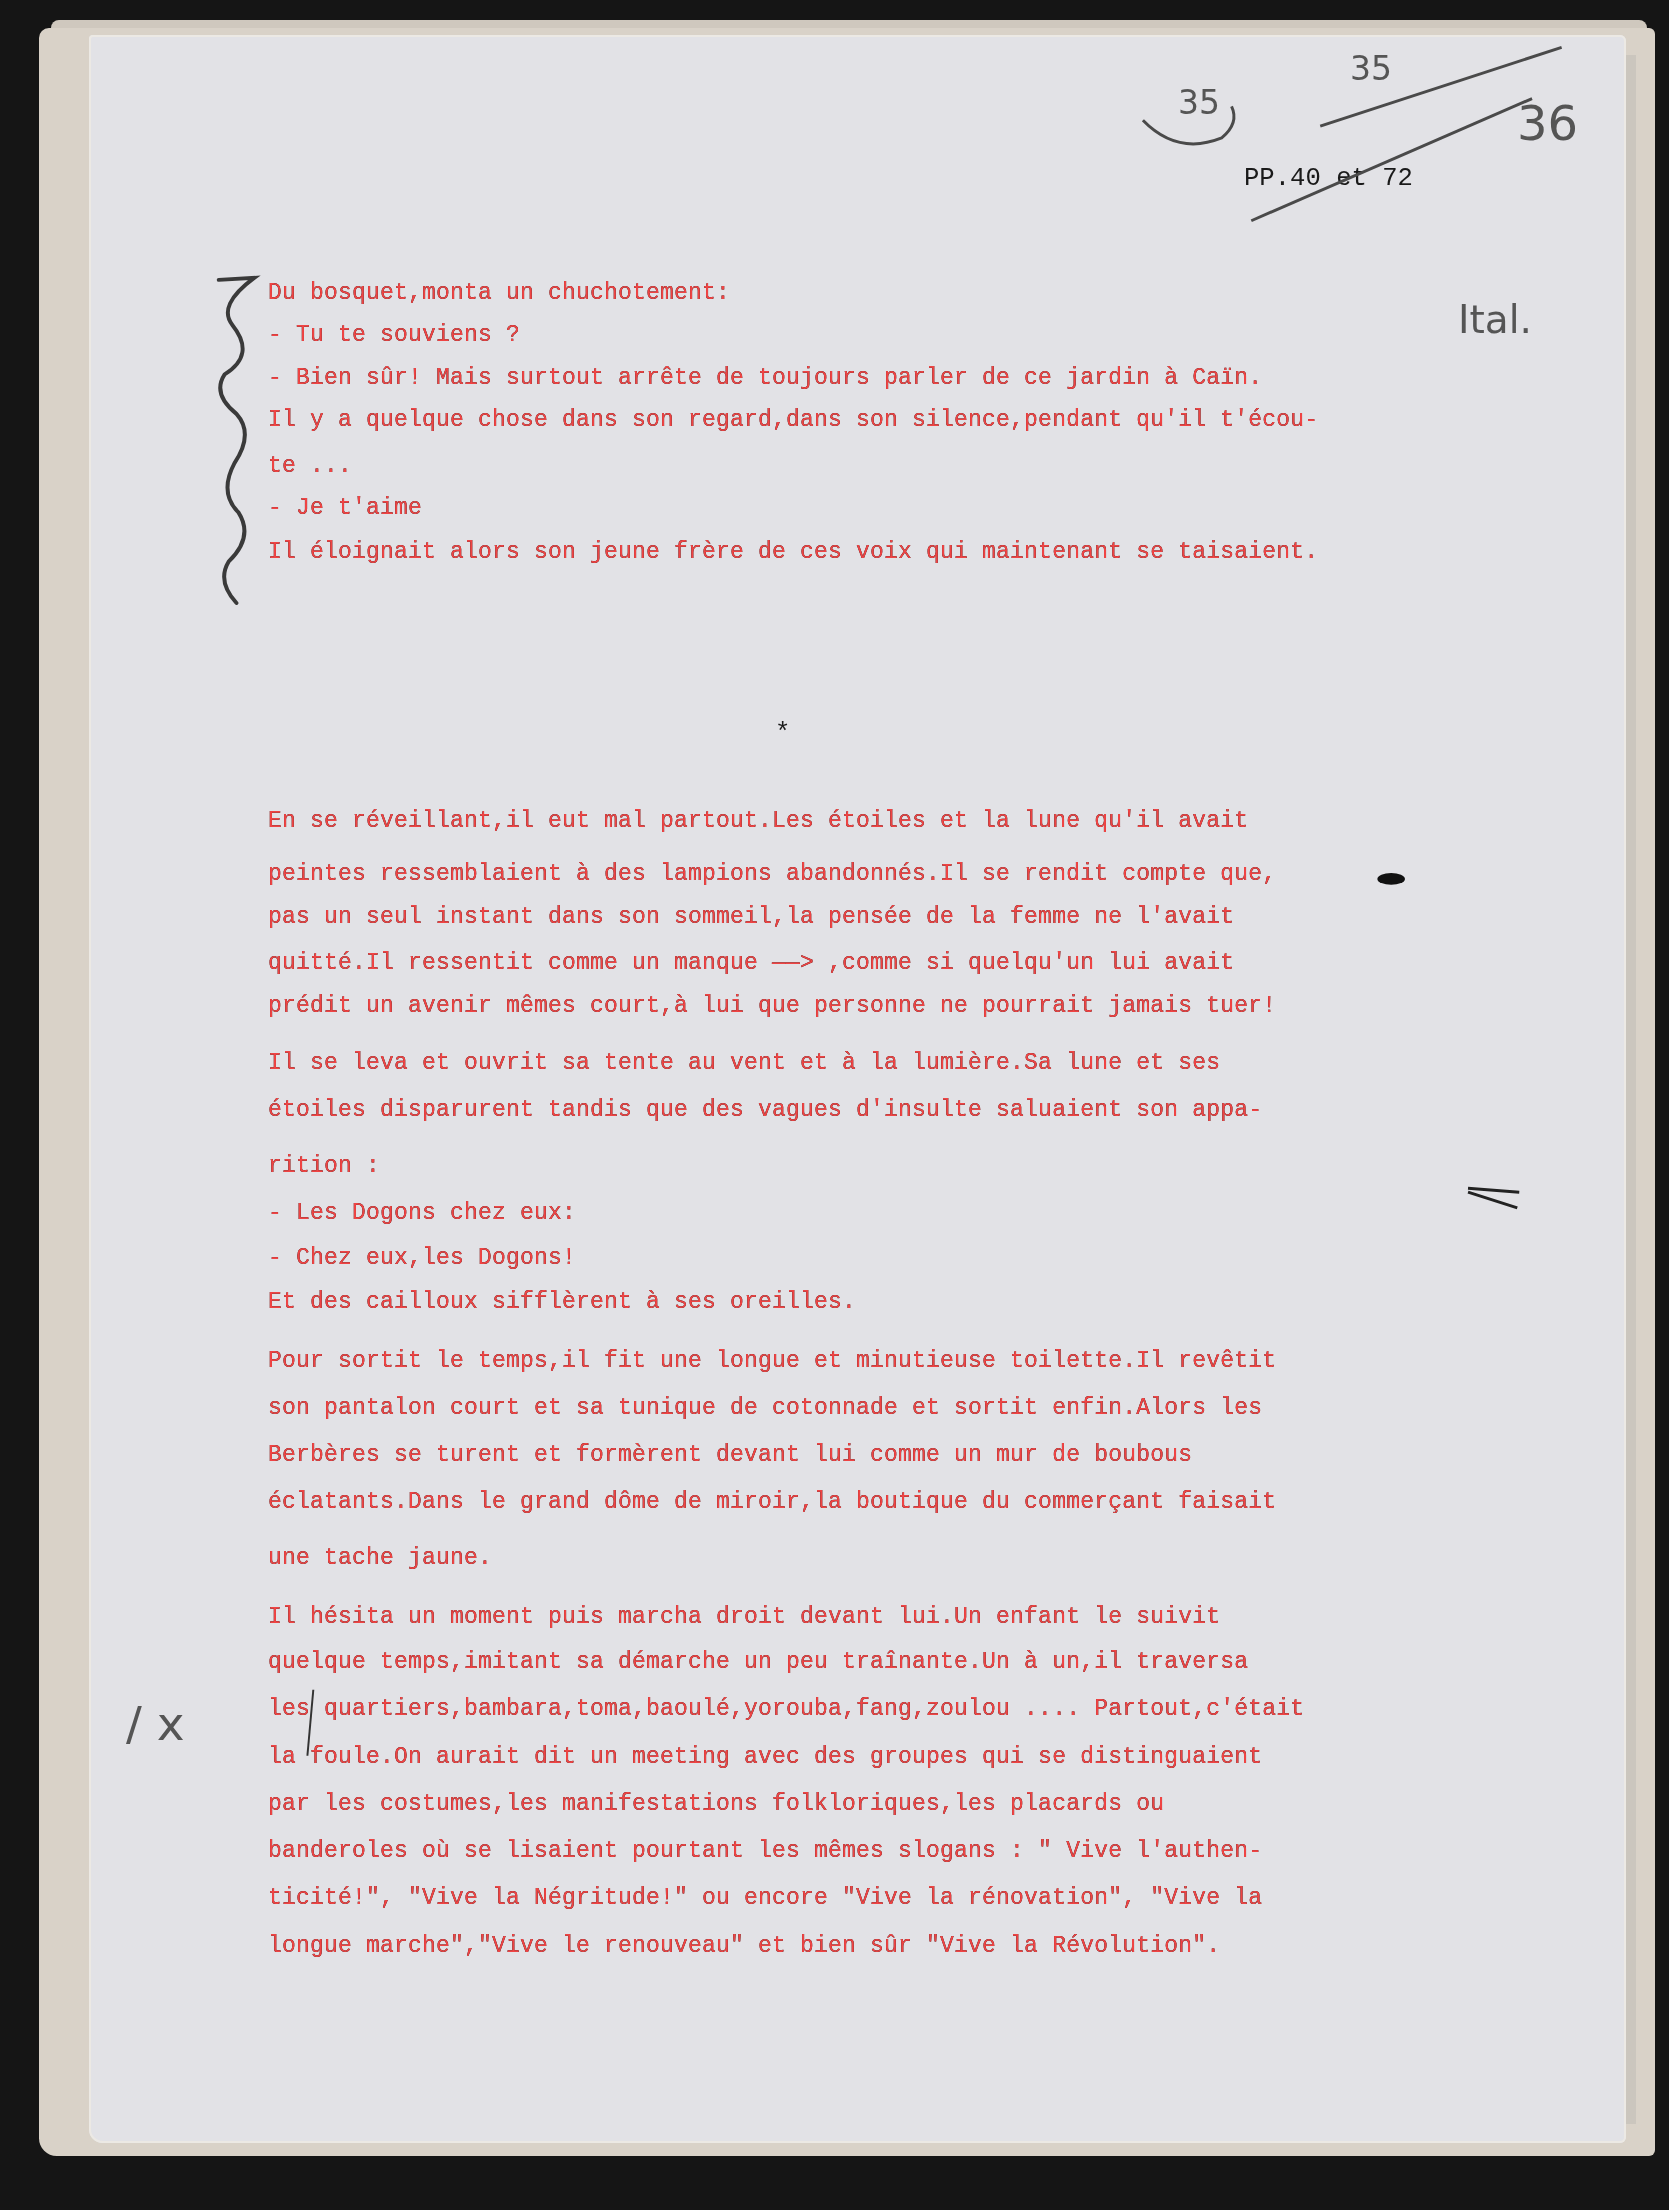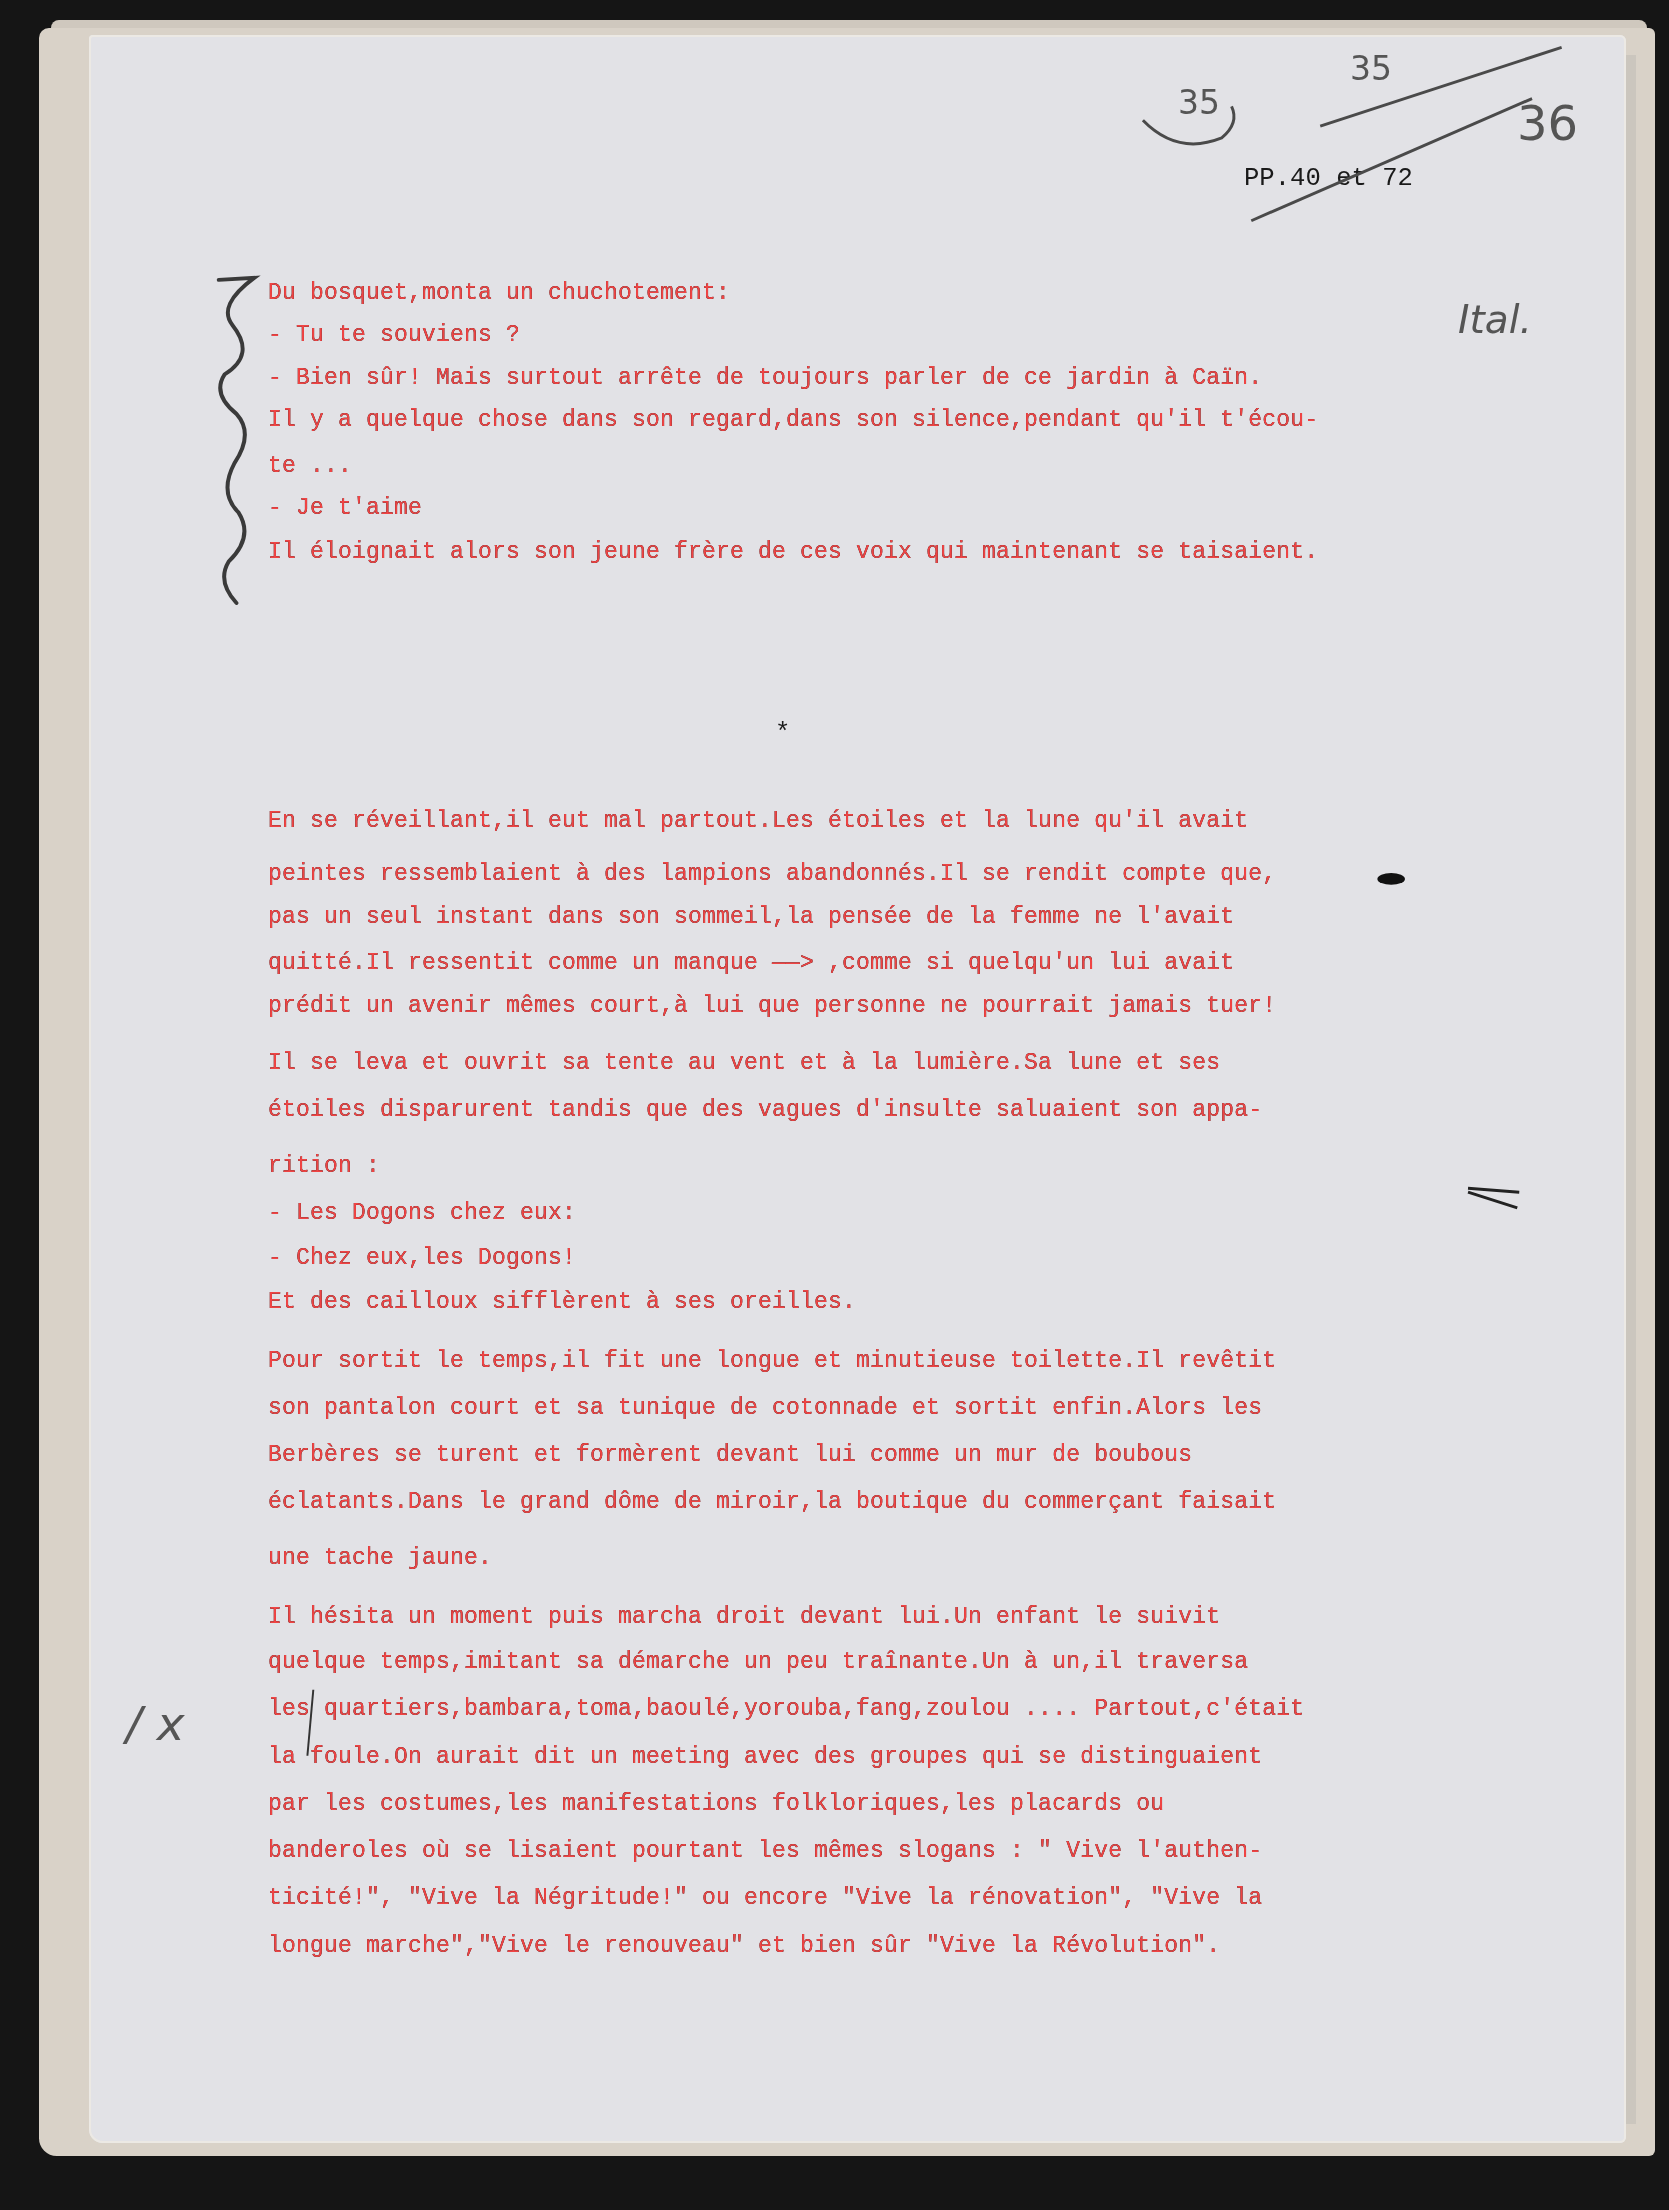--- a/index.html
+++ b/index.html
@@ -32,21 +32,20 @@
     font-size: 23px; line-height: 31.5px; color: #ef4444;
     white-space: pre; letter-spacing: 0.2px;
     text-shadow: 0 0 0.6px #000;
   }
   .header-ref {
     position: absolute; left: 1244px; top: 164px;
     font-size: 25.6px; color: #1a1a1a; white-space: pre;
   }
   .hand {
     position: absolute; font-family: "DejaVu Sans", sans-serif; color: #555;
-    font-style: italic;
   }
   .asterisk { position: absolute; left: 775px; top: 719px; font-size: 25.6px; color:#1a1a1a; }
   svg.overlay { position: absolute; left: 0; top: 0; }
 </style>
 </head>
 <body>
 
 <div class="stack-edge2"></div>
 <div class="stack-edge"></div>
 <div class="page"></div>

